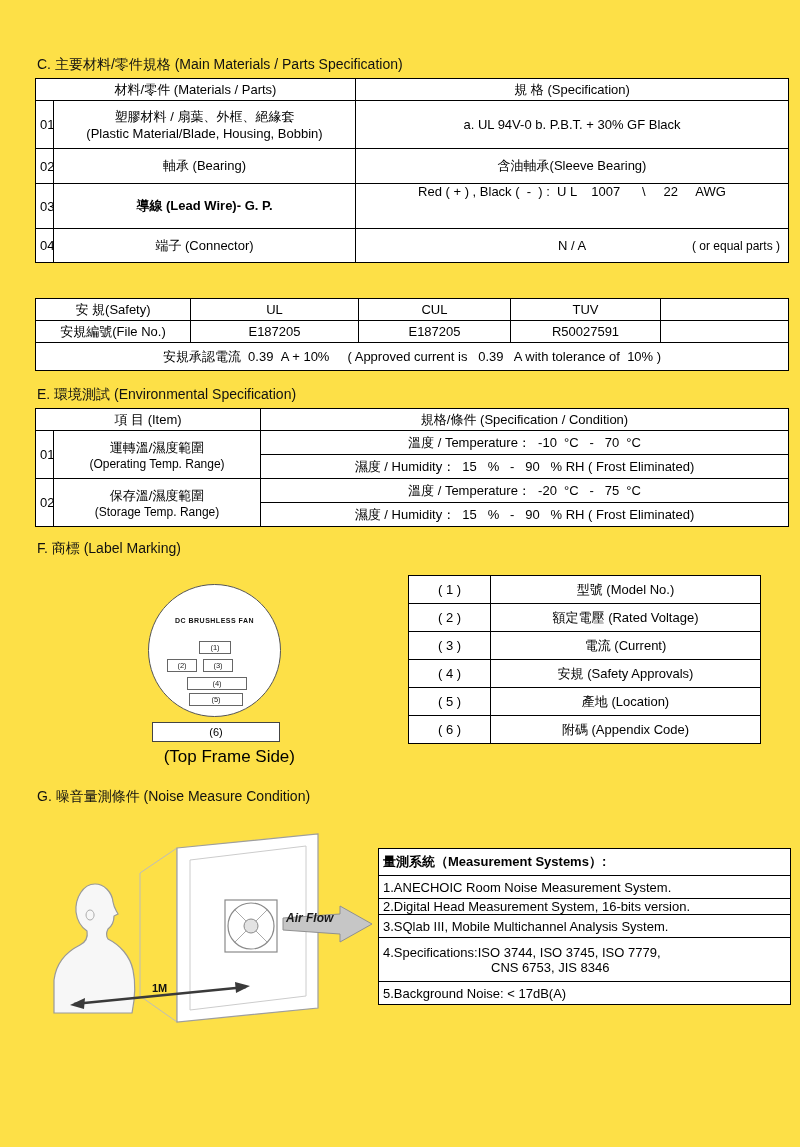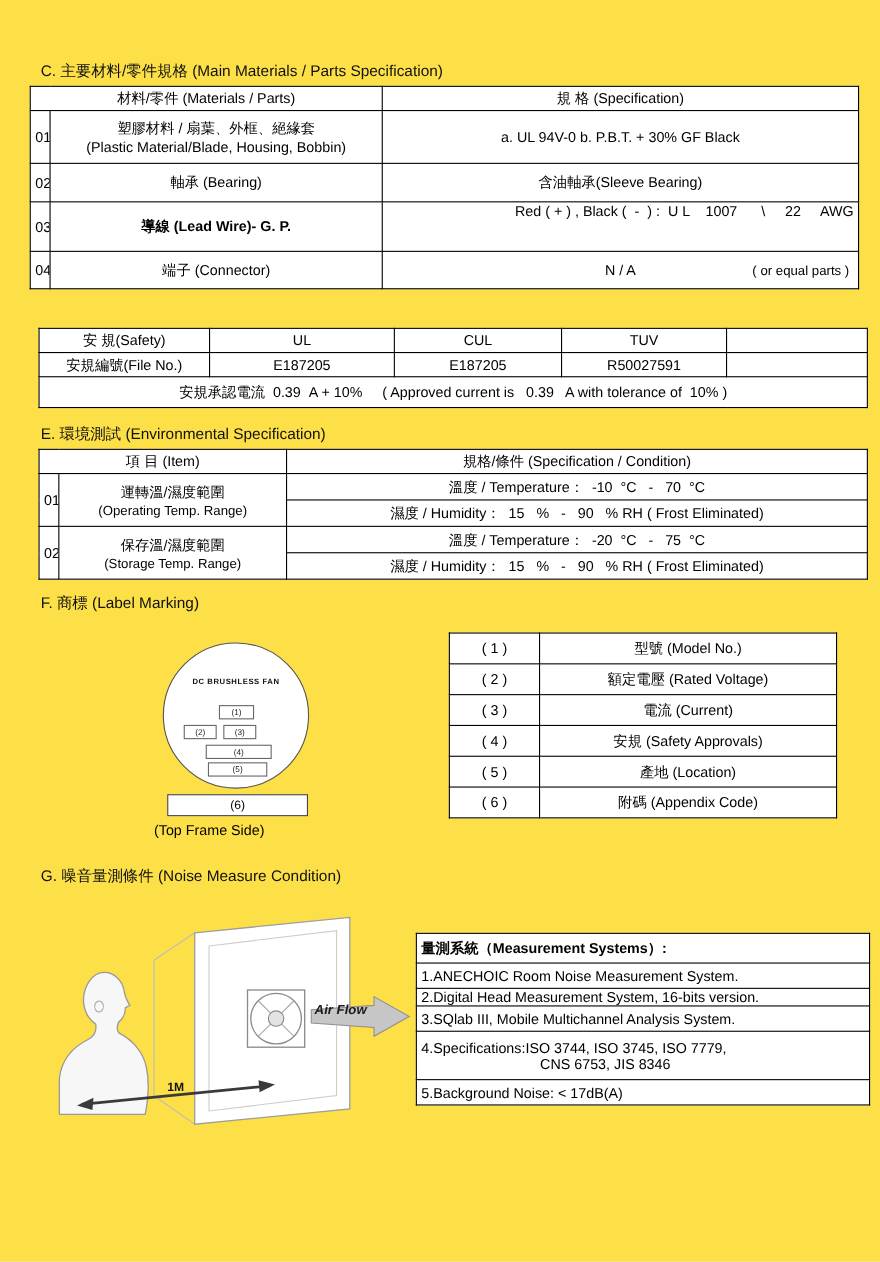--- a/index.html
+++ b/index.html
@@ -7,38 +7,38 @@
   body { font-family:"Liberation Sans","DejaVu Sans",sans-serif; color:#000; }
   .page { position:relative; width:800px; height:1147px; background:#fde047; overflow:hidden; margin:0 auto; }
   .sec-title { position:absolute; font-size:14px; color:#111; white-space:pre; }
   table.tbl { position:absolute; border-collapse:collapse; table-layout:fixed; background:#fff; }
   .tbl td { border:1px solid #000; font-size:13px; padding:0 4px; color:#000; overflow:hidden; }
   .c { text-align:center; }
   .pre { white-space:pre; }
   .sm { font-size:13px; }
   .sm2 { font-size:12px; }
   .b { font-weight:bold; }
-  .top { vertical-align:top; text-align:right; }
+  .top { vertical-align:top; text-align:center; }
   .rel { position:relative; }
   .right-note { position:absolute; right:8px; top:50%; transform:translateY(-50%); font-size:12px; }
   .label-circle { position:absolute; left:148px; top:584px; width:133px; height:133px; border:1.5px solid #555; border-radius:50%; background:#fff; }
   .fan-name { position:absolute; left:0; top:32px; width:100%; text-align:center; font-size:7px; font-weight:bold; letter-spacing:.5px; color:#111; }
   .slotbox { position:absolute; height:13px; border:1px solid #666; background:#fff; font-size:7.5px; line-height:11px; text-align:center; color:#222; }
   .box6 { position:absolute; left:152px; top:722px; width:128px; height:20px; border:1px solid #444; background:#fff; font-size:11px; line-height:18px; text-align:center; }
-  .frame-caption { position:absolute; left:140px; top:747px; width:155px; text-align:left; font-size:13px; }
+  .frame-caption { position:absolute; left:140px; top:747px; width:155px; text-align:right; font-size:17px; }
   .meas-ind { padding-left:108px; }
 </style>
 </head>
 <body>
 
 <div class="page">
 
   <div class="sec-title" style="left:37px; top:56px;">C. 主要材料/零件規格 (Main Materials / Parts Specification)</div>
 
-  <table class="tbl" style="left:27px; top:78px; width:753px;">
+  <table class="tbl" style="left:35px; top:78px; width:753px;">
     <colgroup>
         <col style="width:18px">
         <col style="width:302px">
         <col style="width:433px">
       </colgroup>
     <tbody>
       <tr style="height:22px;">
         <td colspan="2" class="c">材料/零件 (Materials / Parts)</td>
         <td class="c">規  格 (Specification)</td>
       </tr>

